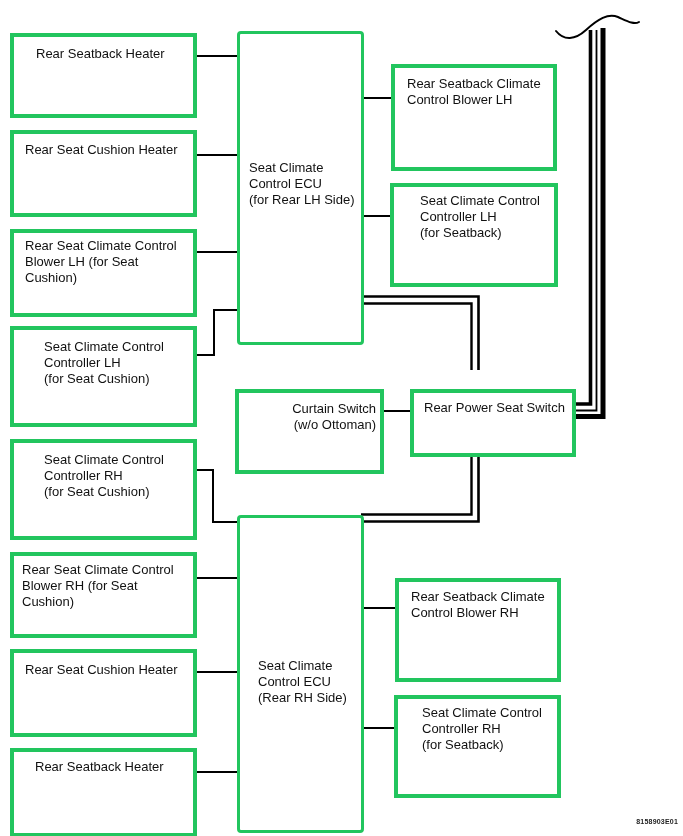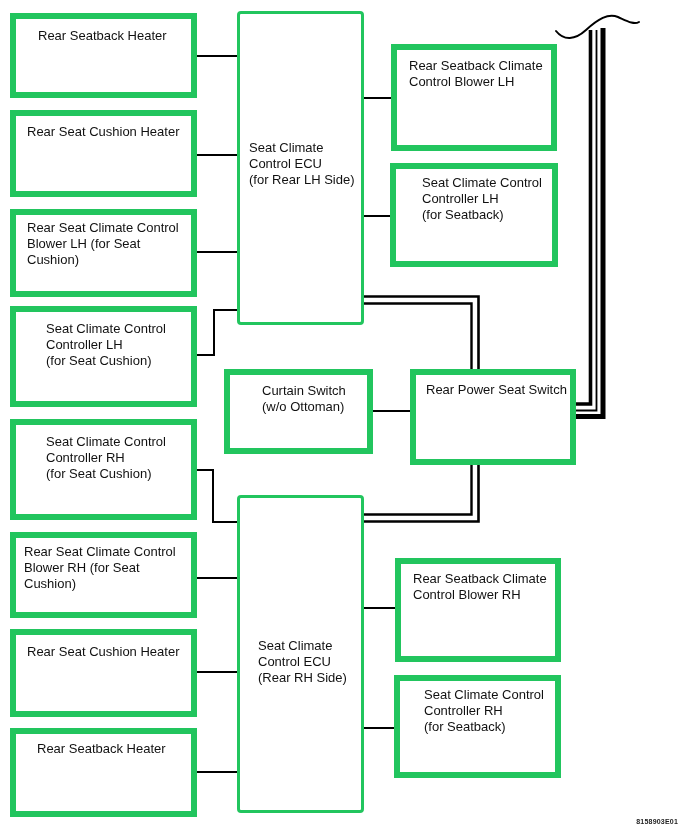--- a/index.html
+++ b/index.html
@@ -17,25 +17,26 @@
   }
   .wires {
     position: absolute;
     left: 0;
     top: 0;
     pointer-events: none;
   }
   .node {
     position: absolute;
     box-sizing: border-box;
-    border: 6px solid #22c55e;
+    border: 4px solid #22c55e;
     background: #ffffff;
     color: #111111;
     font-size: 13px;
     line-height: 16px;
+    margin-top: 20px;
   }
   .node .box-label {
     display: block;
     white-space: pre-line;
   }
   .node.rounded {
     border-width: 3px;
     border-radius: 4px;
   }
   .figure-id {
@@ -131,26 +132,26 @@
 Control ECU
 (for Rear LH Side)</span>
   </div>
 
   <div class="node rounded" style="left:237px; top:495px; width:127px; height:318px; padding:140px 2px 0 18px;">
     <span class="box-label">Seat Climate
 Control ECU
 (Rear RH Side)</span>
   </div>
 
-  <div class="node" style="left:224px; top:369px; width:149px; height:85px; padding:8px 4px 0 32px;">
+  <div class="node" style="left:235px; top:369px; width:149px; height:85px; padding:8px 4px 0 32px;text-align:right;">
     <span class="box-label">Curtain Switch
 (w/o Ottoman)</span>
   </div>
 
-  <div class="node" style="left:410px; top:369px; width:166px; height:96px; padding:7px 2px 0 10px;">
+  <div class="node" style="left:410px; top:369px; width:166px; height:68px; padding:7px 2px 0 10px;">
     <span class="box-label">Rear Power Seat Switch</span>
   </div>
 
   <div class="node" style="left:391px; top:44px; width:166px; height:107px; padding:8px 4px 0 12px;">
     <span class="box-label">Rear Seatback Climate
 Control Blower LH</span>
   </div>
 
   <div class="node" style="left:390px; top:163px; width:168px; height:104px; padding:6px 4px 0 26px;">
     <span class="box-label">Seat Climate Control

